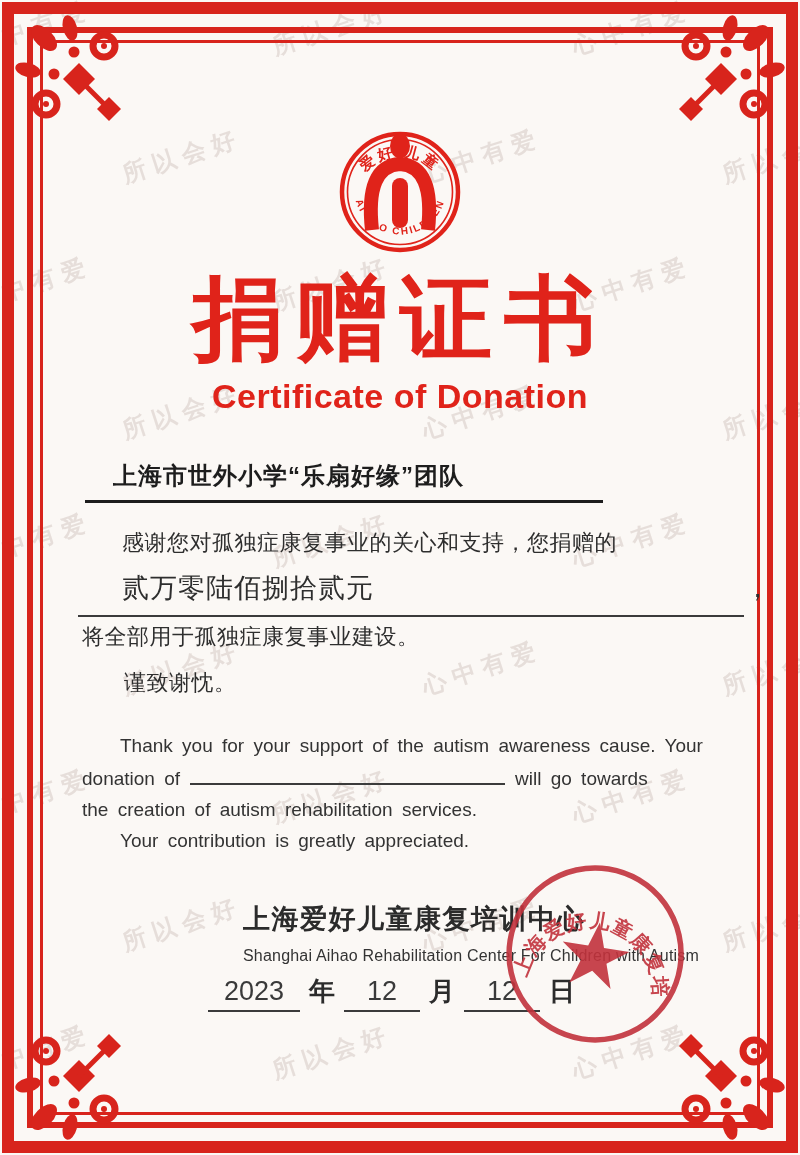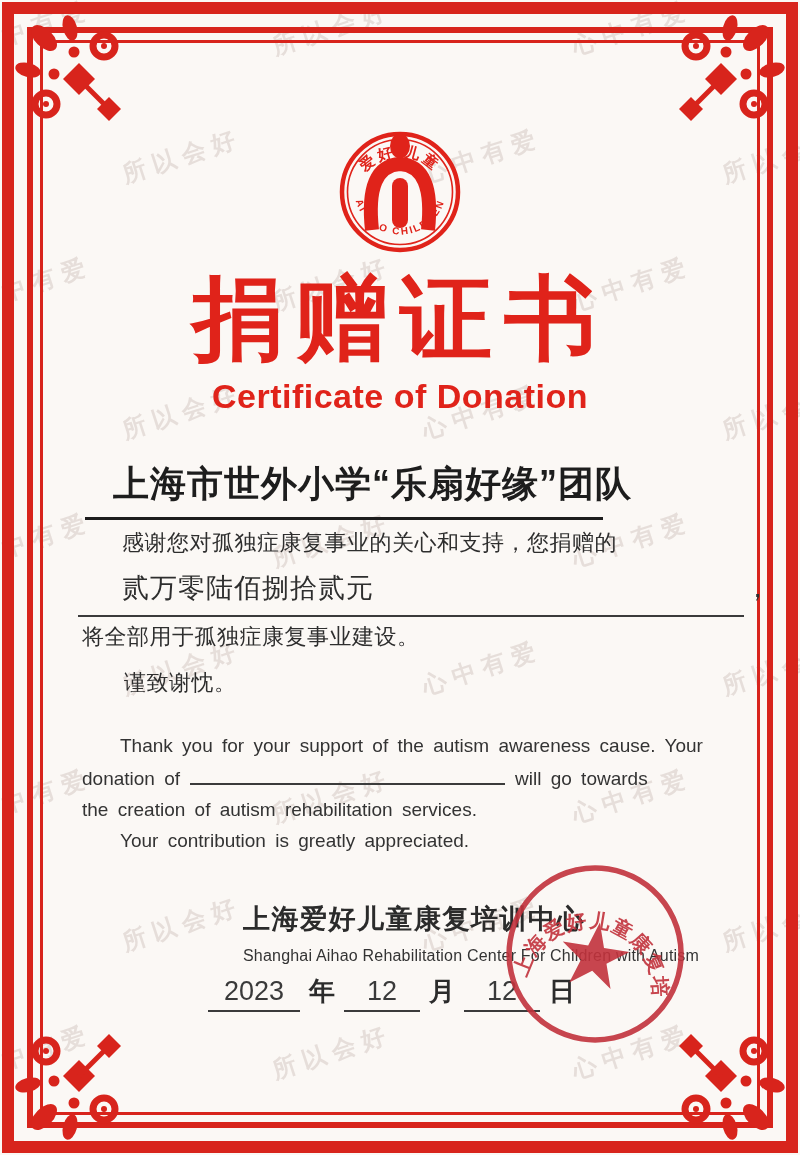--- a/index.html
+++ b/index.html
@@ -28,21 +28,21 @@
     position:absolute;top:268px;left:0;width:100%;text-align:center;
     font-size:92px;font-weight:900;color:#e0231a;letter-spacing:12px;line-height:1.1;margin:0;
   }
   .title-en{
     position:absolute;top:377px;left:0;width:100%;text-align:center;
     font-size:34px;font-weight:700;color:#e0231a;letter-spacing:0.5px;
   }
   .recipient{
     position:absolute;top:460px;left:85px;width:490px;
     border-bottom:3px solid #1d1d1d;padding:0 0 8px 28px;
-    font-size:36px;font-weight:700;color:#1d1d1d;letter-spacing:1px;white-space:nowrap;
+    font-size:24px;font-weight:700;color:#1d1d1d;letter-spacing:1px;white-space:nowrap;
   }
   .zh{position:absolute;left:82px;right:78px;font-size:22px;color:#2e2e2e;letter-spacing:0.5px;margin:0;}
   .zh-line1{top:528px;text-indent:40px;}
   .amount-row{position:absolute;top:570px;left:78px;white-space:nowrap;}
   .amount-line{
     display:inline-block;width:622px;border-bottom:2px solid #3b3b3b;
     padding:0 0 9px 44px;font-size:27px;color:#2e2e2e;letter-spacing:1px;
   }
   .amount-comma{font-size:27px;color:#2e2e2e;}
   .zh-line2{top:622px;}

